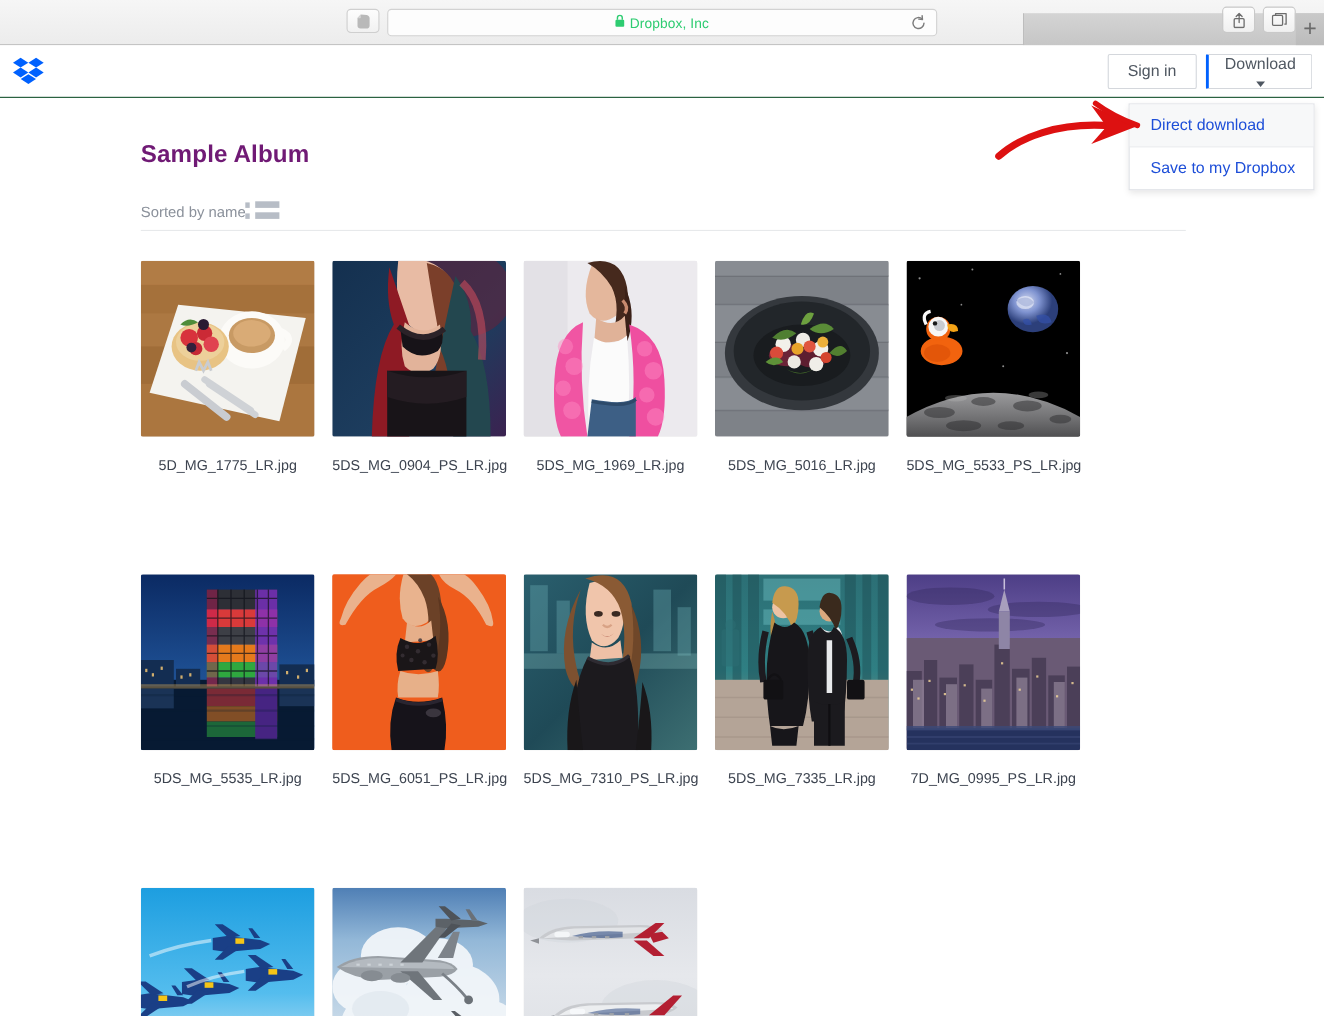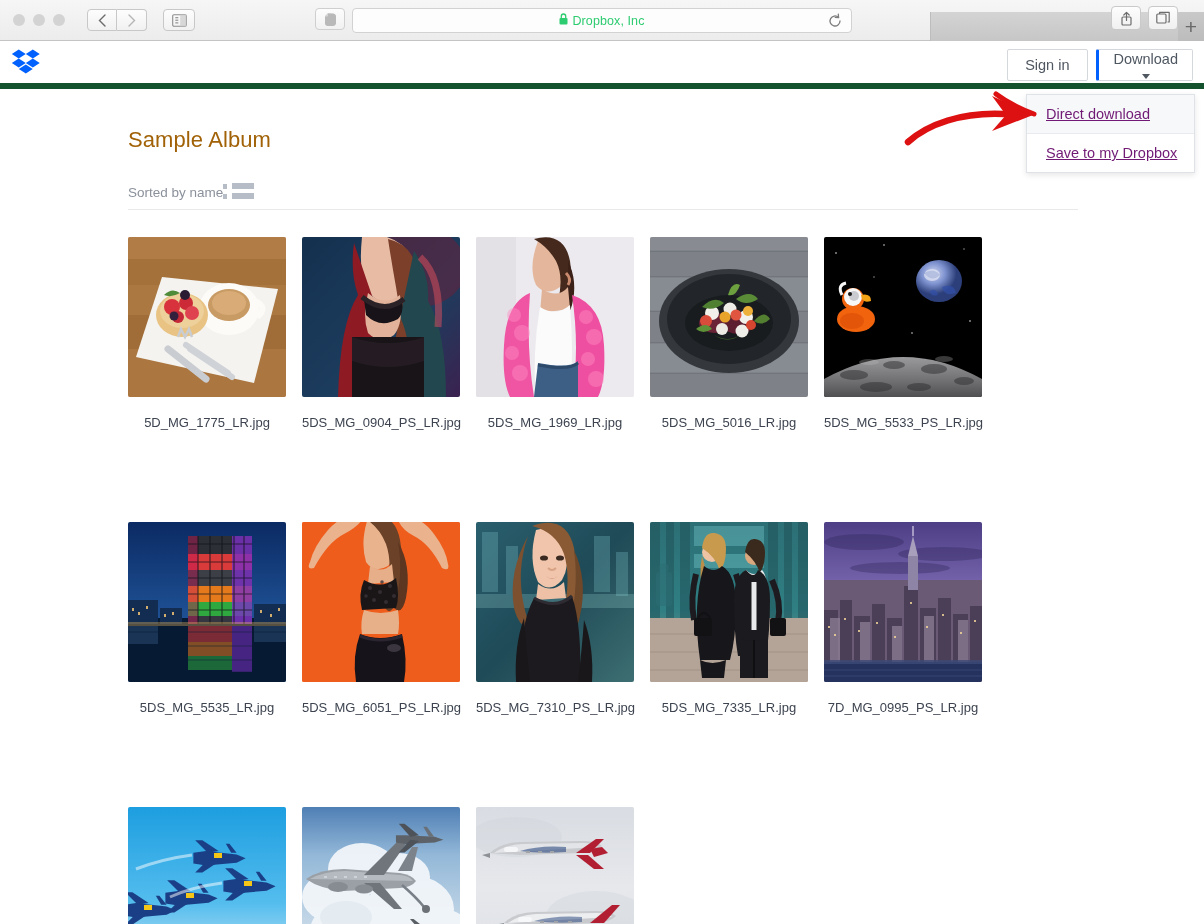--- a/index.html
+++ b/index.html
@@ -10,21 +10,21 @@
     background: #ffffff;
     overflow: hidden;
   }
 
   
   .browser-chrome {
     position: relative;
     width: 1204px; height: 41px;
     background: linear-gradient(#f6f6f6, #ececec);
     border-bottom: 1px solid #c4c4c4;
-    display: flex; align-items: center;
+    display: flex; align-items: center; justify-content: center;
   }
   .traffic-lights { display: flex; gap: 8px; margin-left: 13px; }
   .tl { width: 12px; height: 12px; border-radius: 50%; background: #d3d3d3; }
 
   .nav-group { display: flex; margin-left: 22px; }
   .chrome-btn {
     width: 30px; height: 22px;
     background: linear-gradient(#fdfdfd,#f1f1f1);
     border: 1px solid #c8c8c8;
     display: flex; align-items: center; justify-content: center;
@@ -80,21 +80,21 @@
     width: 26px; height: 29px;
     background: linear-gradient(#c9c9c9,#bcbcbc);
     display: flex; align-items: center; justify-content: center;
     font-size: 21px; color: #6a6a6a; font-weight: 300; z-index: 3;
   }
 
   
   .db-header {
     position: relative;
     height: 48px;
-    border-bottom: 6px solid #14532d;
+    border-bottom: 1px solid #14532d;
     display: flex; align-items: center;
   }
   .db-logo { margin-left: 11px; width: 30px; height: 28px; }
 
   .header-actions {
     position: absolute; right: 11px; top: 8px;
     display: flex; gap: 8px; align-items: stretch;
   }
   .btn {
     font-family: "Liberation Sans", sans-serif;
@@ -122,41 +122,40 @@
   .dropdown {
     position: absolute;
     left: 1026px; top: 94px;
     width: 169px;
     background: #fff;
     border: 1px solid #dfe2e6;
     box-shadow: 0 2px 6px rgba(0,0,0,.10);
     z-index: 20;
   }
   .dd-item {
-    font-size: 14.5px; color: #701a75;
+    font-size: 14.5px; color: #1d4ed8;
     padding: 11px 0 11px 19px;
     white-space: nowrap;
-    text-decoration: underline;
   }
   .dd-item + .dd-item { border-top: 1px solid #e8eaed; }
   .dd-item.hovered { background: #f7f8f9; }
 
   
   .red-arrow {
     position: absolute; left: 900px; top: 78px;
     width: 160px; height: 80px; z-index: 25;
     pointer-events: none;
   }
 
   
   .page { position: relative; padding-top: 0; }
   .content { width: 952px; margin: 0 auto; padding-left: 2px; }
 
   .album-title {
-    font-size: 22px; font-weight: 400; color: #a16207;
+    font-size: 22px; font-weight: 700; color: #701a75;
     padding: 38px 0 0 0; letter-spacing: .1px;
   }
 
   .sort-row {
     display: flex; align-items: flex-end; justify-content: flex-start;
     margin-top: 30px;
     padding-bottom: 9px;
     border-bottom: 1px solid #e7e9eb;
   }
   .sort-label { font-size: 13.5px; color: #8b919b; }

